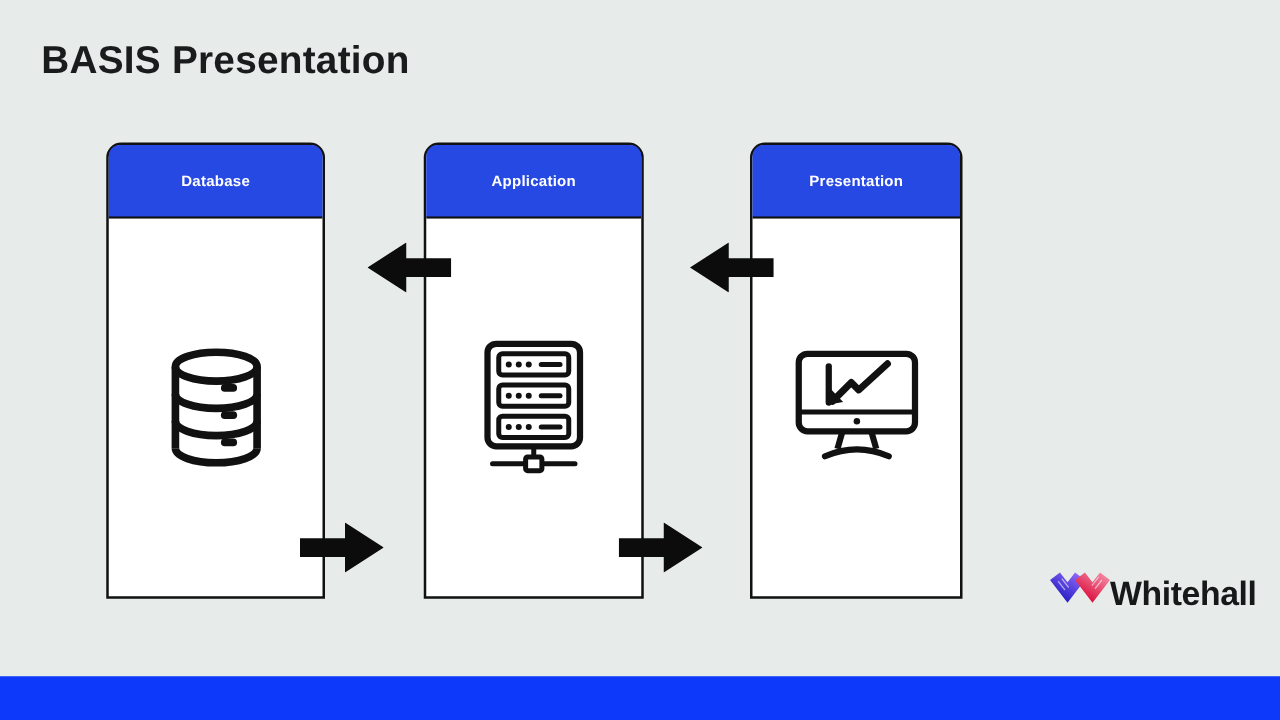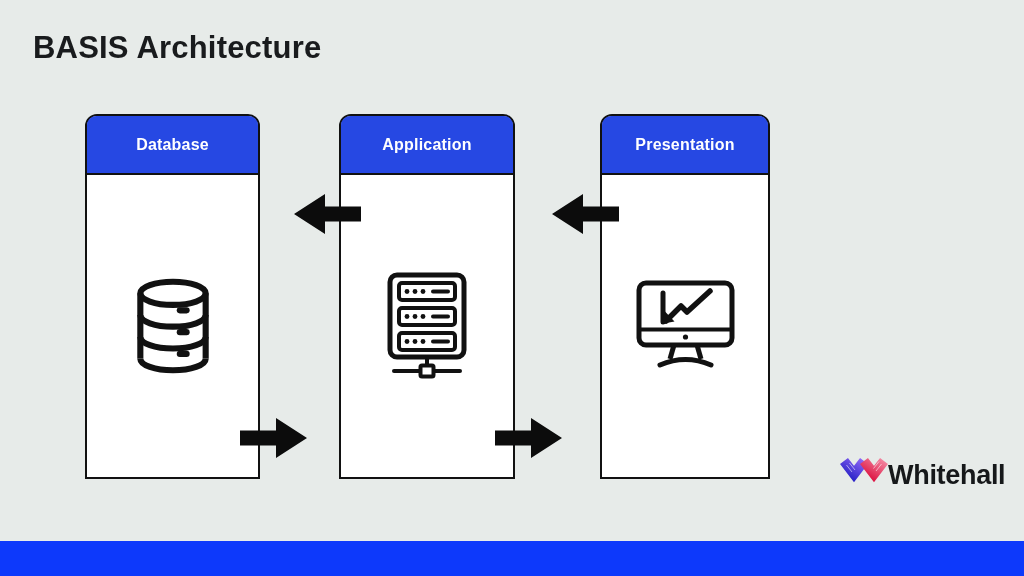--- a/index.html
+++ b/index.html
@@ -19,21 +19,21 @@
     border-radius:12px 12px 0 0;
     display:flex; flex-direction:column; z-index:1;
   }
   .box-database     { left:85px;  width:175px; }
   .box-application  { left:339px; width:176px; }
   .box-presentation { left:600px; width:170px; }
   .box-header {
     height:59px; background:#2648e3; border-bottom:2px solid #111111;
     border-radius:9px 9px 0 0;
     display:flex; align-items:center; justify-content:center;
-    color:#ffffff; font-weight:700; font-size:16px; letter-spacing:0.2px;
+    color:#ffffff; font-weight:700; font-size:12px; letter-spacing:0.2px;
   }
   .box-body { flex:1; display:flex; align-items:center; justify-content:center; }
   .arrow { position:absolute; z-index:5; width:67px; height:40px; }
   .arrow svg { display:block; }
   .arrow-app-to-db    { left:294px; top:194px; }
   .arrow-pres-to-app  { left:552px; top:194px; }
   .arrow-db-to-app    { left:240px; top:418px; }
   .arrow-app-to-pres  { left:495px; top:418px; }
   .footer-bar {
     position:absolute; left:0; bottom:0; width:1024px; height:35px;
@@ -48,21 +48,21 @@
     margin-top:3px; font-size:27px; font-weight:700; color:#16181a;
     letter-spacing:-0.3px;
   }
   .icon-svg { display:block; }
 </style>
 </head>
 <body>
 
 <div class="slide">
 
-  <div class="title">BASIS Architecture</div>
+  <div class="title">BASIS Presentation</div>
 
   <div class="box box-database">
     <div class="box-header">
       <span>Database</span>
     </div>
     <div class="box-body">
       <span>
         <svg class="icon-svg" width="88" height="98" viewBox="0 0 64 72" fill="none">
           <ellipse cx="32" cy="12" rx="24" ry="8.5" stroke="#111" stroke-width="4.5"></ellipse>
           <path d="M8 12 V60" stroke="#111" stroke-width="4.5"></path>

